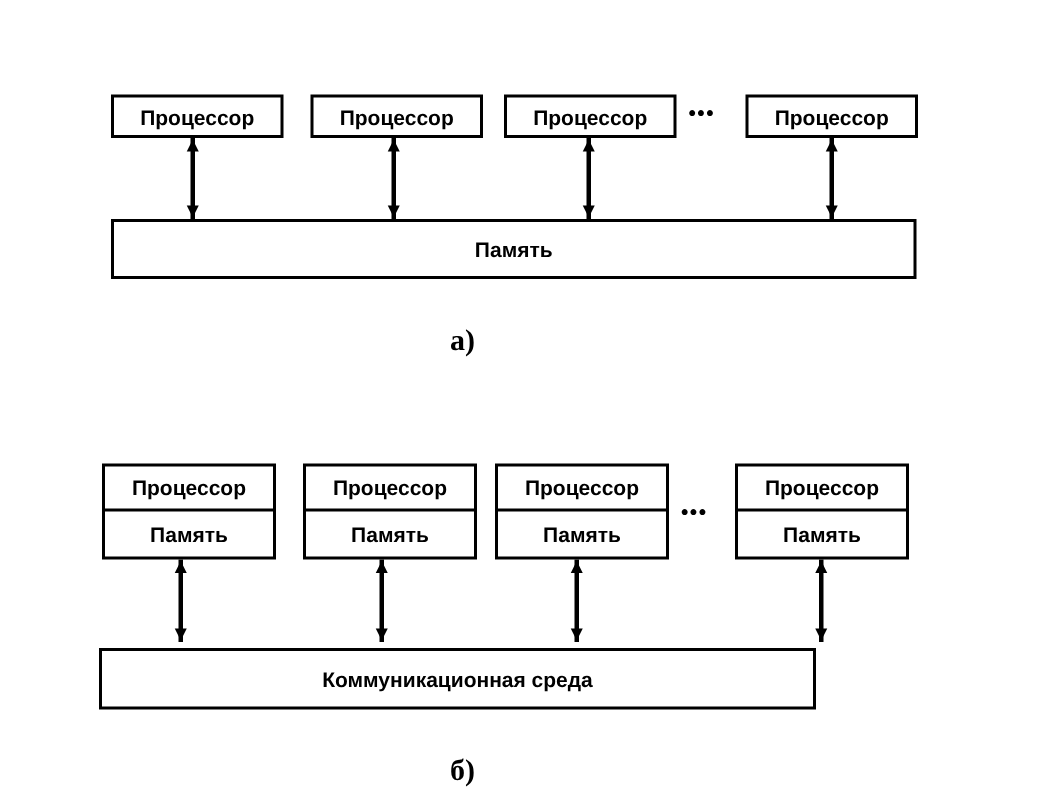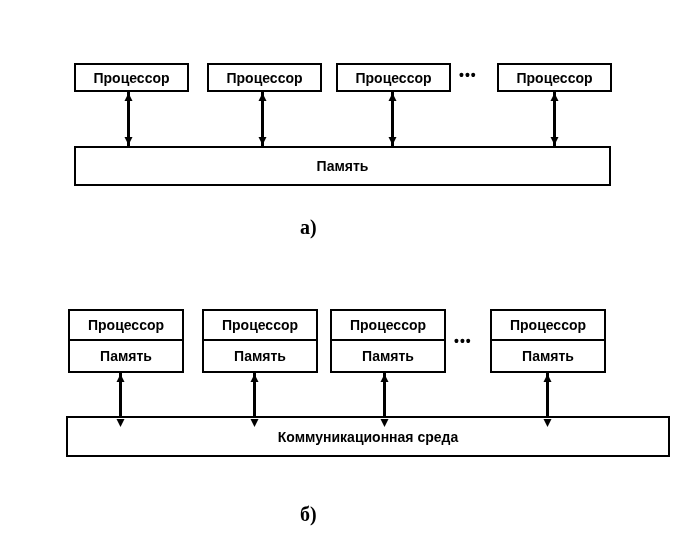--- a/index.html
+++ b/index.html
@@ -51,21 +51,21 @@
 <div class="node" style="left:490px;top:309px;">
   <div class="cell top">Процессор</div>
   <div class="cell">Память</div>
 </div>
 
 <div class="line" style="left:119px;top:373px;height:55px;"></div>
 <div class="line" style="left:253px;top:373px;height:55px;"></div>
 <div class="line" style="left:383px;top:373px;height:55px;"></div>
 <div class="line" style="left:546px;top:373px;height:55px;"></div>
 
-<div class="box" style="left:66px;top:416px;width:604px;height:41px;">Коммуникационная среда</div>
+<div class="box" style="left:66px;top:432px;width:478px;height:41px;">Коммуникационная среда</div>
 
 <div class="caption" style="left:300px;top:503px;">б)</div>
 
 <svg class="arrows" width="691" height="535">
   <g fill="#000">
     <polygon points="128.5,93 124.5,101 132.5,101"></polygon>
     <polygon points="128.5,145 124.5,137 132.5,137"></polygon>
     <polygon points="262.5,93 258.5,101 266.5,101"></polygon>
     <polygon points="262.5,145 258.5,137 266.5,137"></polygon>
     <polygon points="392.5,93 388.5,101 396.5,101"></polygon>

